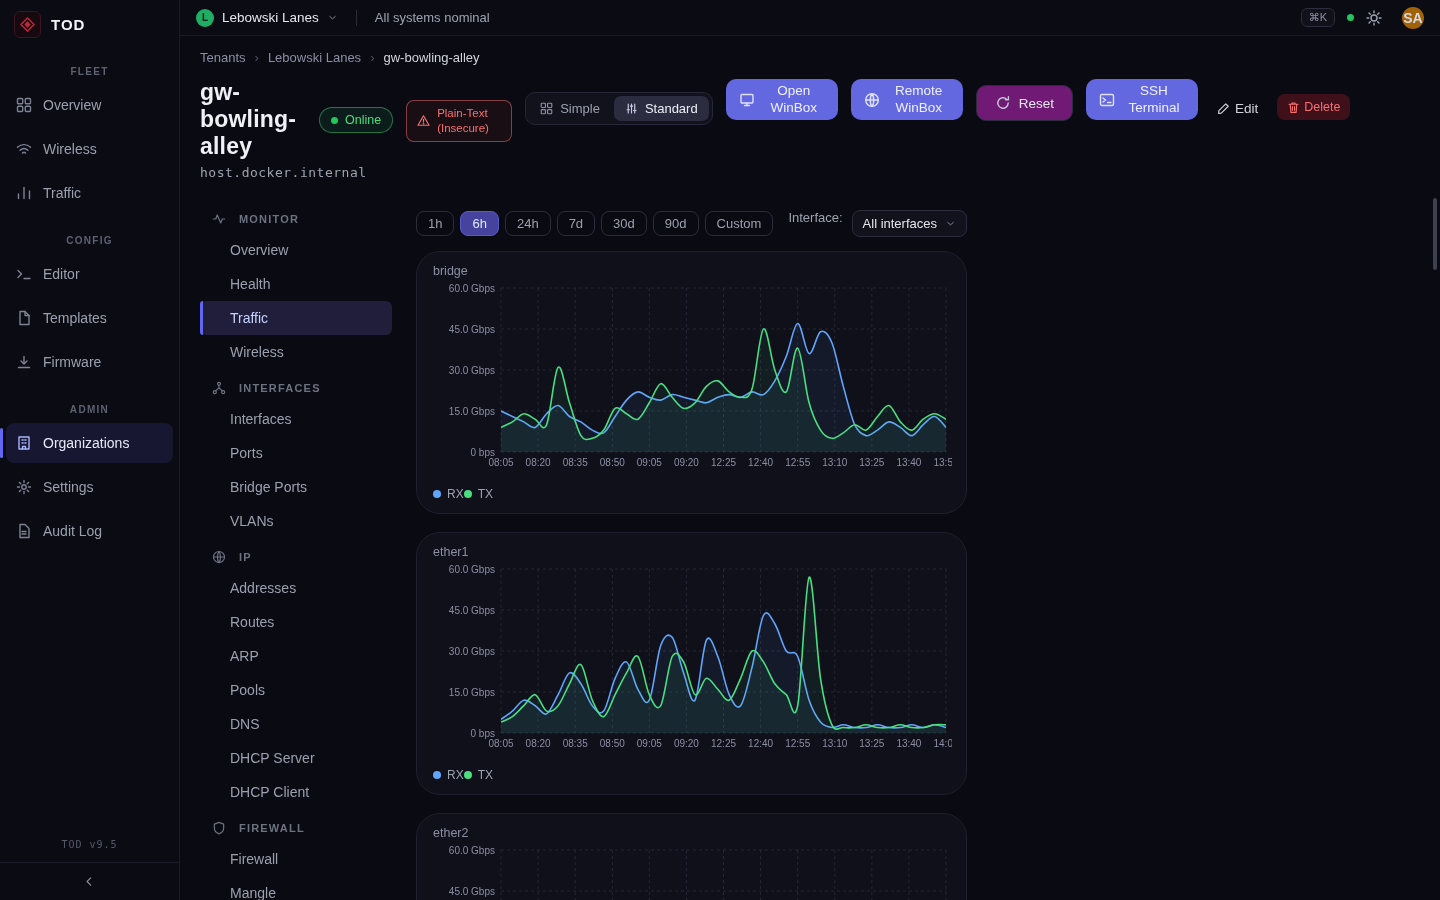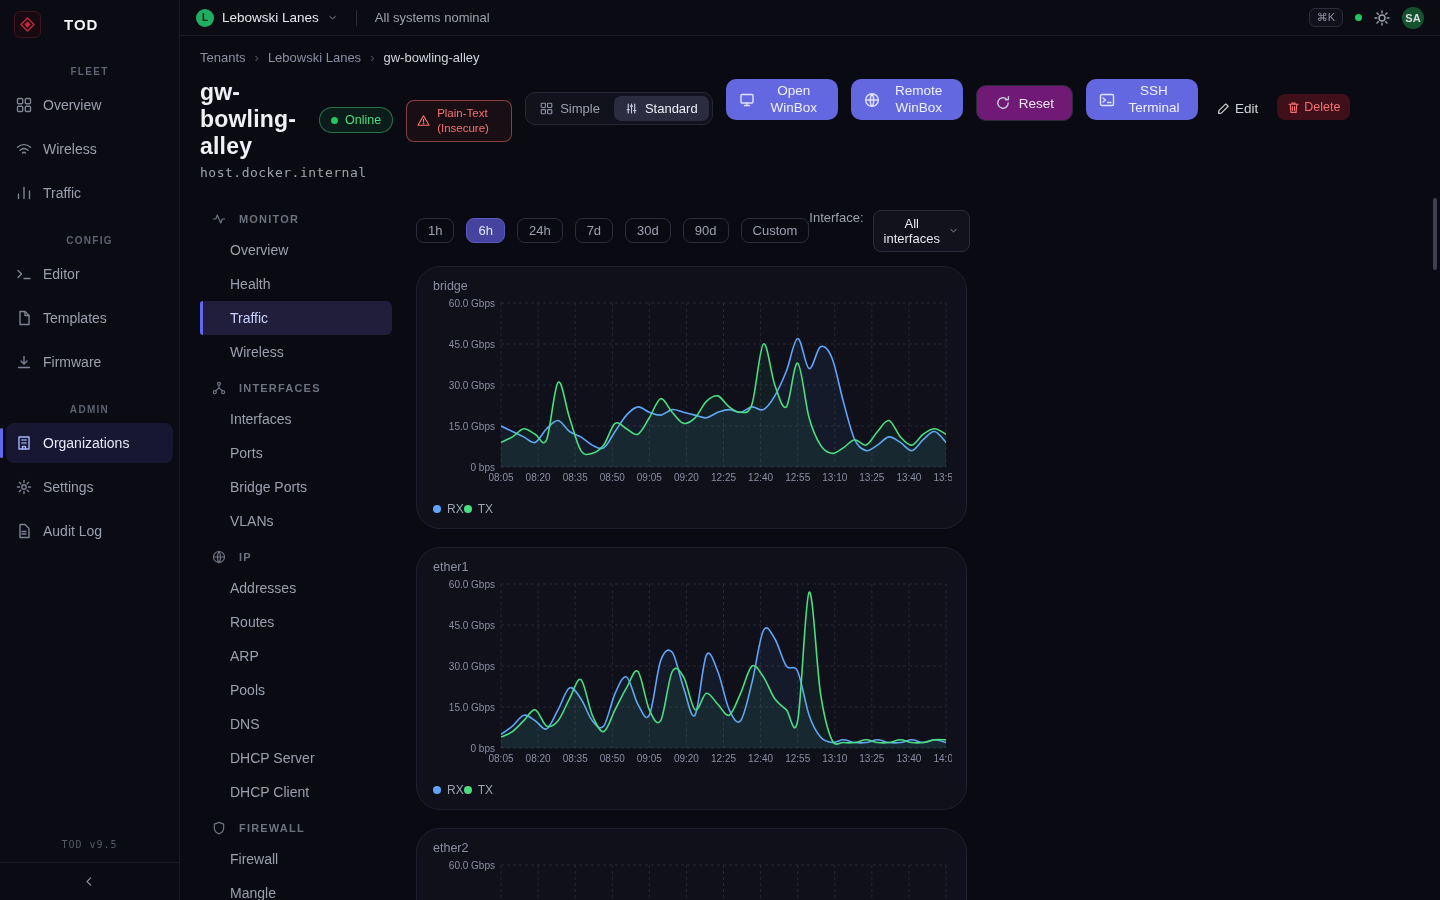--- a/index.html
+++ b/index.html
@@ -13,21 +13,21 @@
   }
   button { font: inherit; background: none; border: none; color: inherit; cursor: pointer; padding: 0; }
 
   .icon { display: inline-flex; width: 16px; height: 16px; flex: 0 0 auto; }
   .icon svg { width: 100%; height: 100%; display: block; }
   .icon.sm { width: 13px; height: 13px; }
   .icon.xs { width: 11px; height: 11px; }
 
   
   .sidebar { width: 180px; flex: 0 0 180px; background: #0b0b13; border-right: 1px solid #1b1b28; display: flex; flex-direction: column; }
-  .logo-row { height: 48px; display: flex; align-items: center; gap: 23px; padding: 0 14px; }
+  .logo-row { height: 48px; display: flex; align-items: center; gap: 10px; padding: 0 14px; }
   .logo-badge { width: 27px; height: 27px; border-radius: 6px; background: #160a10; border: 1px solid #3d141f; display: grid; place-items: center; }
   .logo-text { font-size: 15px; font-weight: bold; letter-spacing: 1px; color: #f3f4f6; }
   .nav-label { padding: 18px 16px 8px; font-size: 10px; letter-spacing: 1.3px; color: #5d6270; font-weight: bold; text-align: center; }
   .nav-item { height: 40px; margin: 0 6px 4px; padding: 0 10px; display: flex; align-items: center; gap: 11px; border-radius: 8px; color: #9aa0ae; position: relative; cursor: pointer; }
   .nav-item .icon { color: #7d8394; }
   .nav-item.active { background: rgba(99,102,241,0.14); color: #e8e9f5; }
   .nav-item.active .icon { color: #a5b4fc; }
   .nav-item.active::before { content: ''; position: absolute; left: -6px; top: 5px; bottom: 5px; width: 3px; border-radius: 2px; background: #6366f1; }
   .sidebar-footer { margin-top: auto; }
   .version { text-align: center; font-family: "DejaVu Sans Mono", monospace; font-size: 10px; color: #545a68; padding: 10px 0 12px; letter-spacing: 1px; }
@@ -39,21 +39,21 @@
   .tenant-switcher { display: flex; align-items: center; gap: 8px; cursor: pointer; }
   .tenant-avatar { width: 18px; height: 18px; border-radius: 50%; background: #1fae63; color: #05240f; font-size: 10px; font-weight: bold; display: grid; place-items: center; }
   .tenant-name { font-size: 13.5px; color: #e5e7eb; }
   .tenant-switcher .icon { color: #8b8fa3; }
   .topbar-divider { width: 1px; height: 16px; background: #2a2a38; margin: 0 8px; }
   .system-status { font-size: 13px; color: #9ca3af; }
   .topbar-right { margin-left: auto; display: flex; align-items: center; gap: 12px; }
   .kbd { font-size: 11px; color: #8b8fa3; border: 1px solid #2c2c3c; border-radius: 6px; padding: 2px 7px; background: #11111a; cursor: pointer; }
   .status-dot { width: 7px; height: 7px; border-radius: 50%; background: #22c55e; }
   .iconbtn { display: grid; place-items: center; color: #9ca3af; }
-  .user-avatar { width: 22px; height: 22px; border-radius: 50%; background: #14532d; color: #d7d9e3; font-size: 11px; font-weight: bold; display: grid; place-items: center; cursor: pointer; }
+  .user-avatar { width: 22px; height: 22px; border-radius: 50%; background: #a16207; color: #d7d9e3; font-size: 14px; font-weight: bold; display: grid; place-items: center; cursor: pointer; margin-left: 8px; }
 
   
   .content { flex: 1; background: #0a0a12; padding: 14px 24px 0 20px; position: relative; overflow: hidden; }
   .breadcrumb { display: flex; align-items: center; gap: 9px; font-size: 13px; color: #8b8fa3; }
   .breadcrumb .sep { color: #4b5563; font-size: 13px; }
   .breadcrumb .current { color: #d1d5db; }
 
   .page-header { display: flex; align-items: flex-start; gap: 13px; margin-top: 14px; }
   h1 { margin: 0; width: 106px; font-size: 23px; line-height: 1.17; color: #f0f1f5; letter-spacing: 0.2px; overflow-wrap: break-word; }
   .badge { display: inline-flex; align-items: center; gap: 7px; }
@@ -85,21 +85,21 @@
   .body-row { display: flex; gap: 24px; margin-top: 10px; }
   .device-nav { width: 192px; flex: 0 0 192px; padding-top: 10px; }
   .dnav-header { display: flex; align-items: center; gap: 13px; padding: 12px 4px 7px 12px; color: #6b7280; font-size: 11px; letter-spacing: 1.2px; font-weight: bold; }
   .dnav-header .icon { width: 14px; height: 14px; color: #6b7280; }
   .dnav-item { height: 34px; display: flex; align-items: center; padding-left: 30px; color: #9aa0ae; font-size: 14px; border-radius: 6px; position: relative; cursor: pointer; }
   .dnav-item.active { background: #201e3a; color: #c7d2fe; }
   .dnav-item.active::before { content: ''; position: absolute; left: 0; top: 0; bottom: 0; width: 3px; border-radius: 3px 0 0 3px; background: #6366f1; }
 
   .charts-col { width: 551px; flex: 0 0 551px; padding-top: 20px; }
   .controls-row { display: flex; align-items: center; justify-content: space-between; margin-bottom: 14px; }
-  .range-pills { display: flex; gap: 12px; }
+  .range-pills { display: flex; gap: 6px; }
   .pill { padding: 4px 11px; border: 1px solid #2c2c3c; border-radius: 8px; color: #9aa0ae; font-size: 13px; background: transparent; }
   .pill.active { background: #45439e; border-color: #5b59c2; color: #e0e7ff; }
   .iface-group { display: flex; align-items: flex-start; gap: 9px; }
   .iface-label { font-size: 13px; color: #9ca3af; }
   .select { display: flex; align-items: center; gap: 8px; background: #12121d; border: 1px solid #2c2c3c; border-radius: 8px; padding: 5px 10px; color: #e5e7eb; font-size: 13px; }
   .select .icon { color: #8b8fa3; }
 
   .chart-card { background: #10101b; border: 1px solid #1f1f30; border-radius: 24px; padding: 12px 16px 12px; margin-bottom: 18px; }
   .chart-title { font-size: 12.5px; color: #8b8fa3; margin-bottom: 2px; }
   .chart .grid { stroke: #272736; stroke-dasharray: 3 3; stroke-width: 1; }

